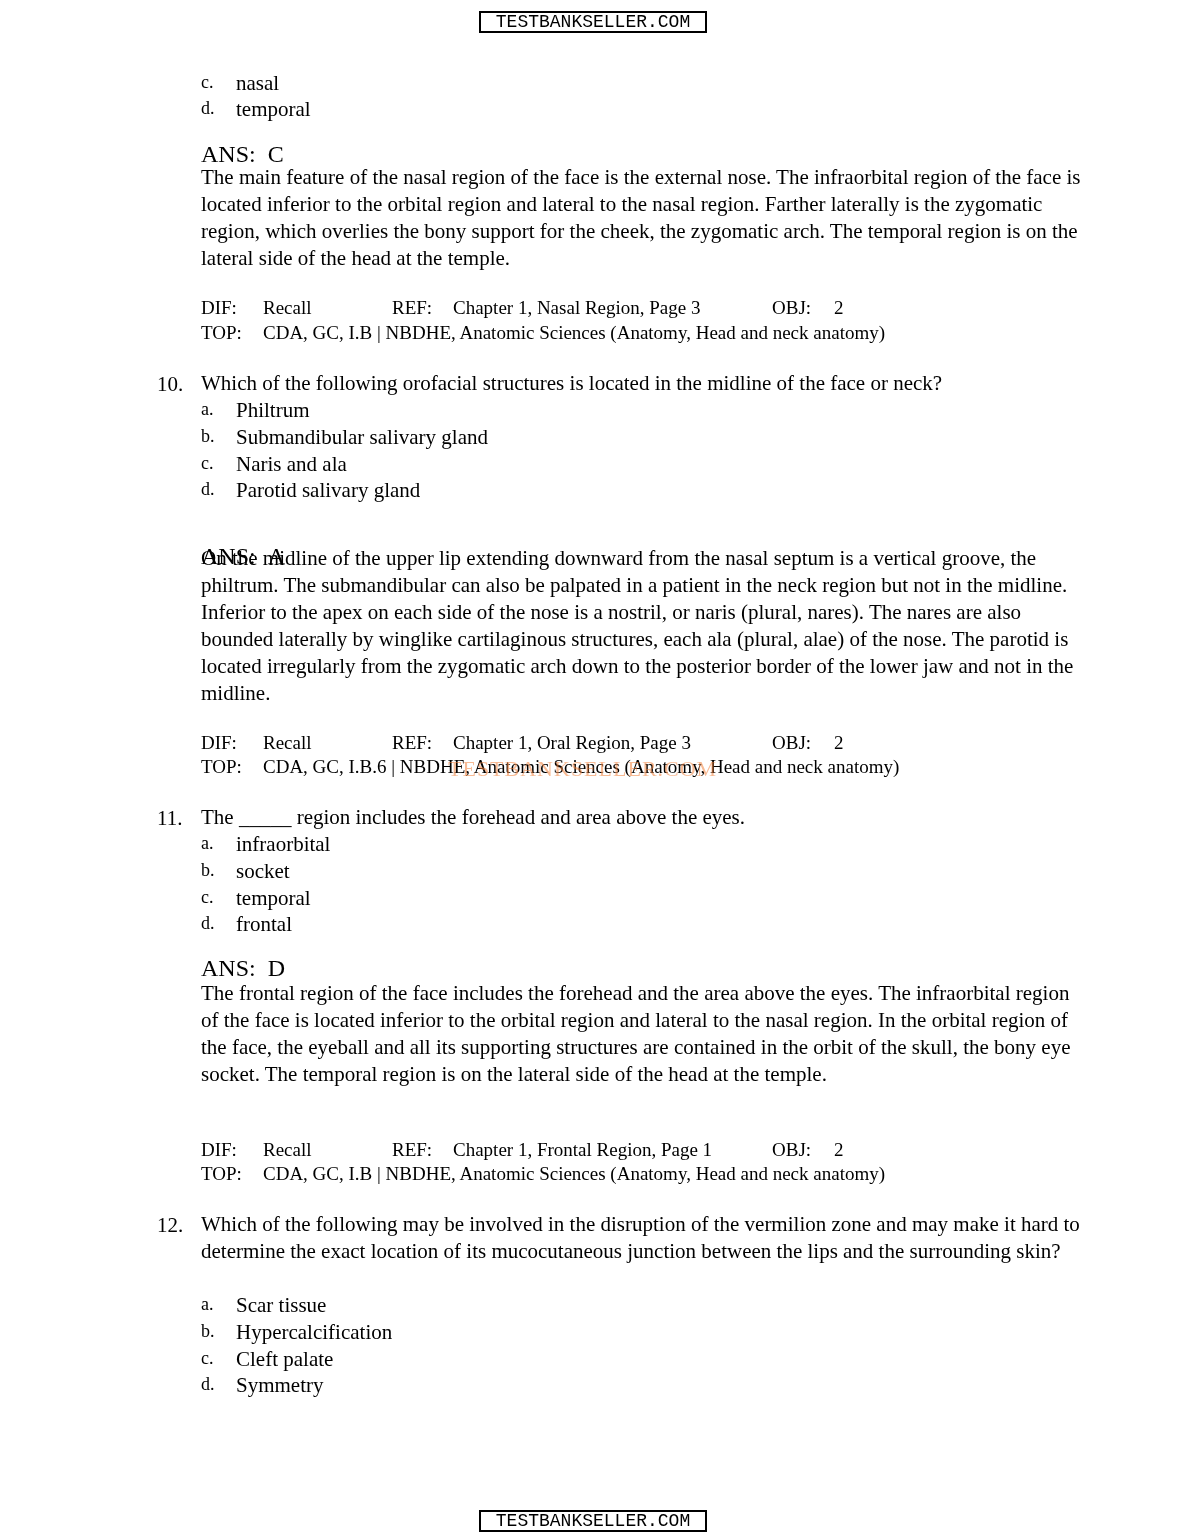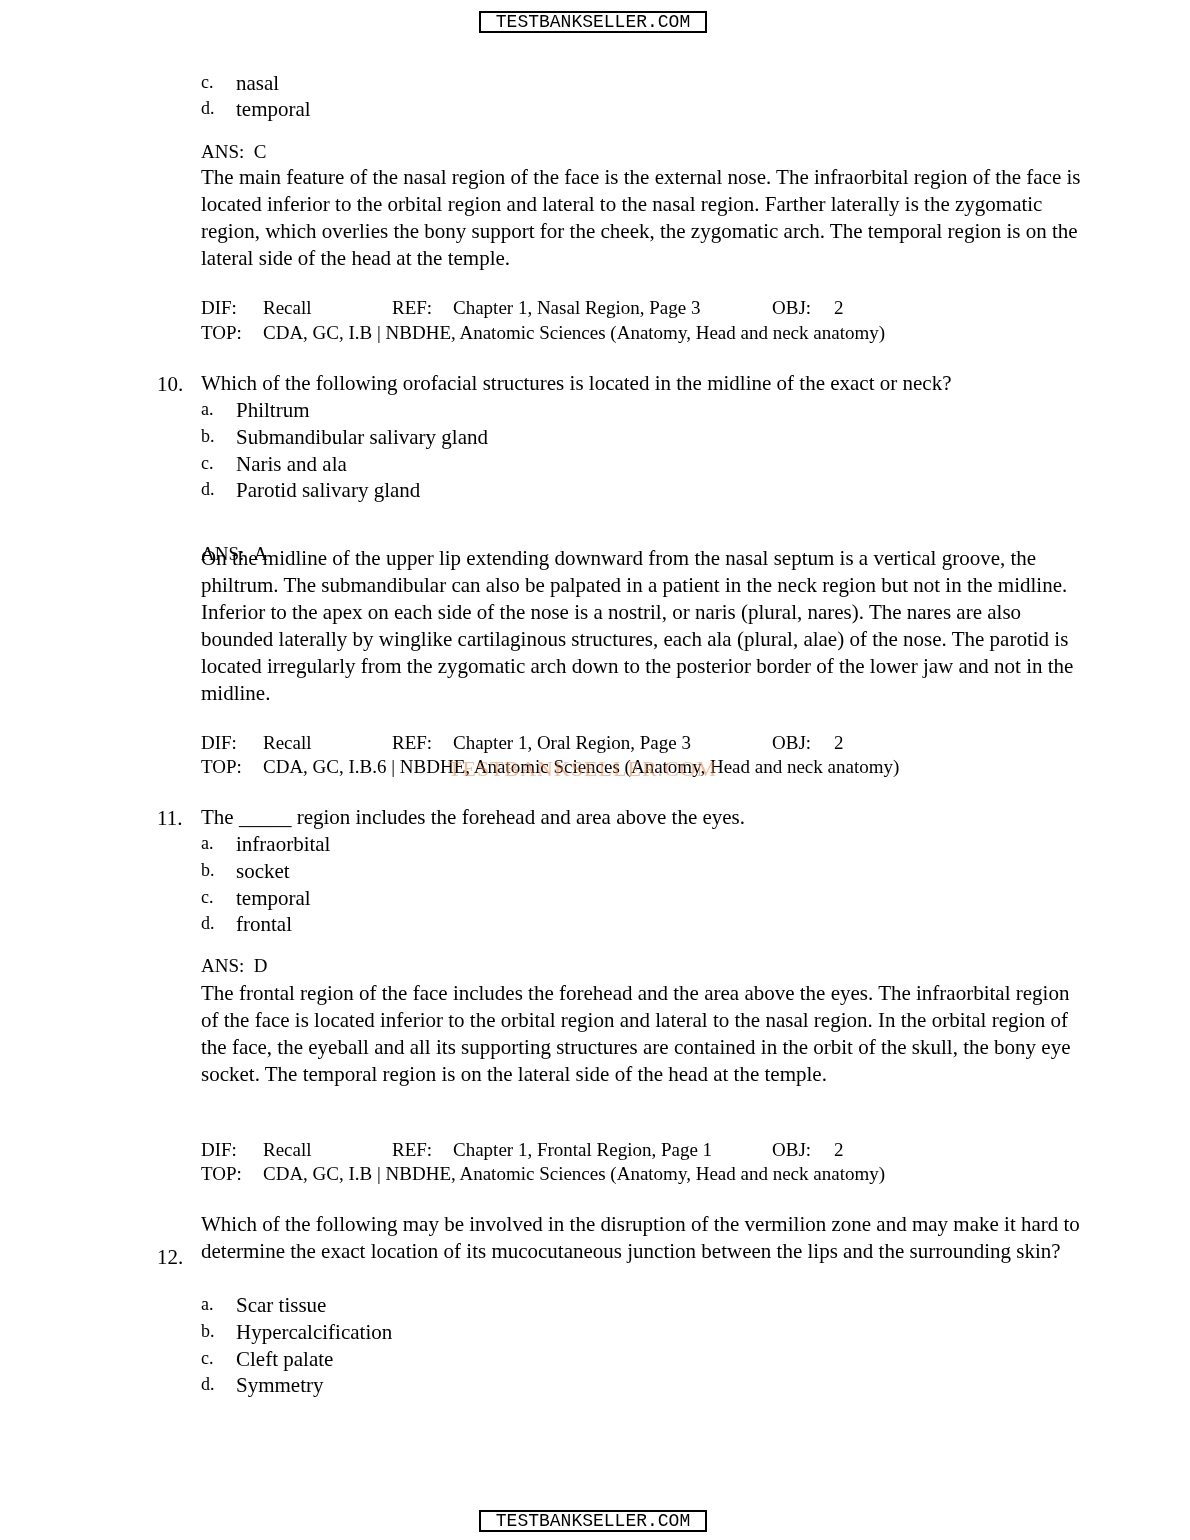--- a/index.html
+++ b/index.html
@@ -13,21 +13,21 @@
     font-family: "Liberation Mono", monospace; font-size: 18px;
     line-height: 18px; text-align: center; letter-spacing: 0px;
   }
   .header-stamp { top: 11px; }
   .footer-stamp { top: 1510px; }
   .abs { position: absolute; white-space: nowrap; }
   .q-num { font-size: 21px; }
   .q-text { font-size: 21px; line-height: 27px; white-space: normal; }
   .opt-letter { font-size: 18px; }
   .opt-text { font-size: 21px; }
-  .ans { font-size: 19px; text-align: center; }
+  .ans { font-size: 24px; text-align: center; }
   .expl { font-size: 21px; line-height: 27px; white-space: normal; width: 890px; }
   .meta { font-size: 19px; }
   .watermark {
     position: absolute; color: rgba(240,130,60,0.55);
     font-family: "Liberation Serif", serif; font-size: 22px; letter-spacing: 1px;
     white-space: nowrap; pointer-events: none;
   }
   .lab { display: inline-block; }
 </style>
 </head>
@@ -46,21 +46,21 @@
 <div class="abs expl" style="left:201px;top:164px;">The main feature of the nasal region of the face is the external nose. The infraorbital region of the face is located inferior to the orbital region and lateral to the nasal region. Farther laterally is the zygomatic region, which overlies the bony support for the cheek, the zygomatic arch. The temporal region is on the lateral side of the head at the temple.</div>
 
 <div class="abs meta" style="left:201px;top:297px;">
   <span class="lab" style="width:62px">DIF:</span><span class="lab" style="width:129px">Recall</span><span class="lab" style="width:61px">REF:</span><span class="lab" style="width:319px">Chapter 1, Nasal Region, Page 3</span><span class="lab" style="width:62px">OBJ:</span><span>2</span>
 </div>
 <div class="abs meta" style="left:201px;top:322px;">
   <span class="lab" style="width:62px">TOP:</span><span>CDA, GC, I.B | NBDHE, Anatomic Sciences (Anatomy, Head and neck anatomy)</span>
 </div>
 
 <div class="abs q-num" style="left:157px;top:372px;">10.</div>
-<div class="abs q-text" style="left:201px;top:370px;width:890px;">Which of the following orofacial structures is located in the midline of the exact or neck?</div>
+<div class="abs q-text" style="left:201px;top:370px;width:890px;">Which of the following orofacial structures is located in the midline of the face or neck?</div>
 <div class="abs opt-letter" style="left:201px;top:399px;">a.</div>
 <div class="abs opt-text" style="left:236px;top:398px;">Philtrum</div>
 <div class="abs opt-letter" style="left:201px;top:426px;">b.</div>
 <div class="abs opt-text" style="left:236px;top:425px;">Submandibular salivary gland</div>
 <div class="abs opt-letter" style="left:201px;top:453px;">c.</div>
 <div class="abs opt-text" style="left:236px;top:452px;">Naris and ala</div>
 <div class="abs opt-letter" style="left:201px;top:479px;">d.</div>
 <div class="abs opt-text" style="left:236px;top:478px;">Parotid salivary gland</div>
 
 <div class="abs ans" style="left:201px;top:521px;margin-top:22px;">
@@ -92,21 +92,21 @@
 </div>
 <div class="abs expl" style="left:201px;top:980px;width:870px;">The frontal region of the face includes the forehead and the area above the eyes. The infraorbital region of the face is located inferior to the orbital region and lateral to the nasal region. In the orbital region of the face, the eyeball and all its supporting structures are contained in the orbit of the skull, the bony eye socket. The temporal region is on the lateral side of the head at the temple.</div>
 
 <div class="abs meta" style="left:201px;top:1139px;">
   <span class="lab" style="width:62px">DIF:</span><span class="lab" style="width:129px">Recall</span><span class="lab" style="width:61px">REF:</span><span class="lab" style="width:319px">Chapter 1, Frontal Region, Page 1</span><span class="lab" style="width:62px">OBJ:</span><span>2</span>
 </div>
 <div class="abs meta" style="left:201px;top:1163px;">
   <span class="lab" style="width:62px">TOP:</span><span>CDA, GC, I.B | NBDHE, Anatomic Sciences (Anatomy, Head and neck anatomy)</span>
 </div>
 
-<div class="abs q-num" style="left:157px;top:1213px;margin-top:32px;">12.</div>
+<div class="abs q-num" style="left:157px;top:1213px;">12.</div>
 <div class="abs q-text" style="left:201px;top:1211px;width:880px;">Which of the following may be involved in the disruption of the vermilion zone and may make it hard to determine the exact location of its mucocutaneous junction between the lips and the surrounding skin?</div>
 <div class="abs opt-letter" style="left:201px;top:1294px;">a.</div>
 <div class="abs opt-text" style="left:236px;top:1293px;">Scar tissue</div>
 <div class="abs opt-letter" style="left:201px;top:1321px;">b.</div>
 <div class="abs opt-text" style="left:236px;top:1320px;">Hypercalcification</div>
 <div class="abs opt-letter" style="left:201px;top:1348px;">c.</div>
 <div class="abs opt-text" style="left:236px;top:1347px;">Cleft palate</div>
 <div class="abs opt-letter" style="left:201px;top:1374px;">d.</div>
 <div class="abs opt-text" style="left:236px;top:1373px;">Symmetry</div>
 

